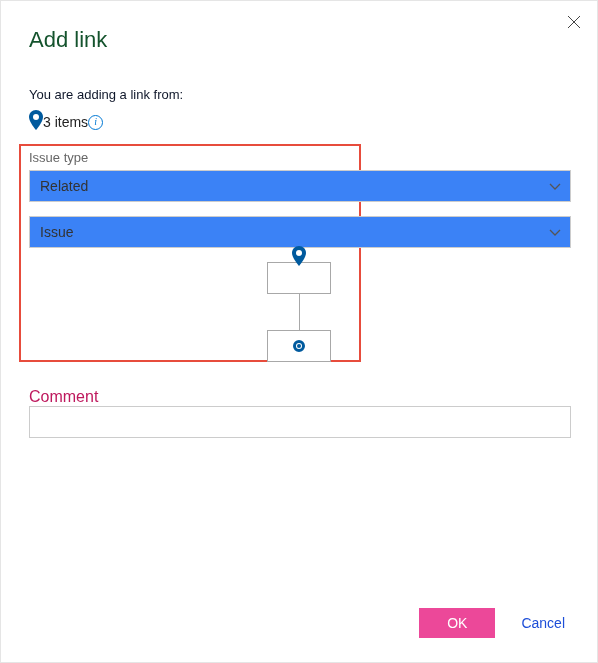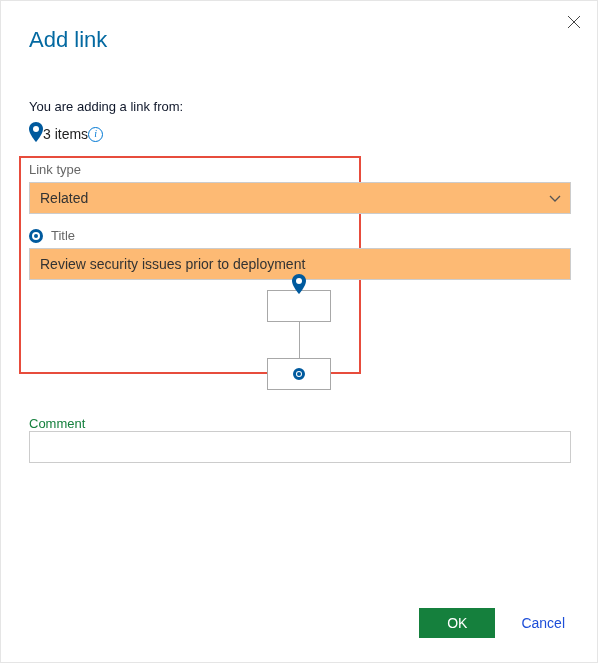--- a/index.html
+++ b/index.html
@@ -1,43 +1,43 @@
 <!DOCTYPE html>
 <html><head>
   <meta charset="utf-8">
   <style>
     * { box-sizing: border-box; margin: 0; padding: 0; }
     body { font-family: "Segoe UI", Arial, sans-serif; background: #fff; width: 598px; height: 663px; overflow: hidden; border: 1px solid #e5e5e5; position: relative; }
     .dialog { padding: 26px 28px 20px 28px; }
     .close { position: absolute; top: 14px; right: 16px; cursor: pointer; }
-    .title { font-size: 22px; font-weight: 400; color: #0369a1; margin-bottom: 46px; }
+    .title { font-size: 22px; font-weight: 400; color: #14532d; margin-bottom: 34px; }
     .subtext { font-size: 13px; color: #0f172a; margin-bottom: 8px; }
     .items-row { display: flex; align-items: center; gap: 0; margin-bottom: 16px; }
     .pin-icon { color: #005a9e; }
     .items-count { font-size: 14px; color: #222; }
     .info-circle { width: 15px; height: 15px; border: 1px solid #0078d4; border-radius: 50%; display: flex; align-items: center; justify-content: center; font-size: 10px; color: #0078d4; font-style: italic; font-family: Georgia, serif; line-height: 1; }
     .field-group { margin-bottom: 14px; }
     .field-label { font-size: 13px; color: #666; margin-bottom: 5px; display: flex; align-items: center; gap: 8px; }
     .icon-ring { width: 14px; height: 14px; border: 3px solid #005a9e; border-radius: 50%; display: flex; align-items: center; justify-content: center; flex-shrink: 0; }
     .icon-ring::after { content: ""; width: 4px; height: 4px; background: #005a9e; border-radius: 50%; }
-    .select-field, .text-field { width: 100%; border: 1px solid #ccc; font-size: 14px; color: #333; background: #fdba74; position: relative; }
+    .select-field, .text-field { width: 100%; border: 1px solid #ccc; font-size: 14px; color: #333; background: #3b82f6; position: relative; }
     .select-field { padding: 7px 34px 7px 10px; cursor: pointer; }
     .text-field { padding: 7px 10px; }
     .select-wrap { position: relative; }
     .chevron-wrap { position: absolute; right: 10px; top: 50%; transform: translateY(-50%); pointer-events: none; color: #555; }
     .diagram { display: flex; flex-direction: column; align-items: center; margin: 6px 0 26px 0; }
     .d-box { width: 64px; height: 32px; border: 1px solid #a8a8a8; background: #fff; position: relative; display: flex; align-items: center; justify-content: center; }
     .d-connector { width: 1px; height: 36px; background: #a8a8a8; }
     .d-pin { position: absolute; top: -17px; left: 50%; transform: translateX(-50%); }
     .d-ring { width: 12px; height: 12px; border: 3px solid #005a9e; border-radius: 50%; display: flex; align-items: center; justify-content: center; }
     .d-ring::after { content: ""; width: 4px; height: 4px; background: #005a9e; border-radius: 50%; }
-    .comment-label { font-size: 13px; color: #15803d; display: block; }
+    .comment-label { font-size: 16px; color: #be185d; display: block; }
     .comment-field { width: 100%; height: 32px; border: 1px solid #ccc; padding: 6px 10px; font-size: 14px; }
     .footer { position: absolute; bottom: 24px; right: 28px; display: flex; align-items: center; gap: 22px; }
-    .btn-primary { background: #15803d; color: #fff; border: none; padding: 7px 28px; font-size: 14px; cursor: pointer; }
+    .btn-primary { background: #ec4899; color: #fff; border: none; padding: 7px 28px; font-size: 14px; cursor: pointer; }
     .btn-secondary { background: none; border: none; color: #1d4ed8; font-size: 14px; cursor: pointer; padding: 7px 4px; }
     
     .highlight-wrapper { position: relative; }
     .full-width-row { width: calc(598px - 56px); }
   </style>
 </head>
 <body>
 
 <div class="dialog">
 
@@ -59,43 +59,42 @@
         </svg>
     </span>
     <span class="items-count">3 items</span>
     <span class="info-circle">i</span>
   </div>
 
   <div class="highlight-wrapper">
     <div style="border:2px solid #e74c3c; position:absolute; left:-10px; top:-6px; width:342px; height:218px; pointer-events:none;"></div>
 
     <div class="field-group">
-      <div class="field-label">Link type</div>
+      <div class="field-label">Issue type</div>
       <div class="select-wrap full-width-row">
         <div class="select-field">Related</div>
         <span class="chevron-wrap">
           <svg width="12" height="8" viewBox="0 0 12 8">
               <path d="M1 1 L6 6 L11 1" stroke="#555" stroke-width="1.3" fill="none"></path>
             </svg>
         </span>
       </div>
     </div>
 
     <div class="field-group">
+      <div class="select-wrap full-width-row">
+        <div class="select-field">Issue</div>
+        <span class="chevron-wrap">
+          <svg width="12" height="8" viewBox="0 0 12 8">
+              <path d="M1 1 L6 6 L11 1" stroke="#555" stroke-width="1.3" fill="none"></path>
+            </svg>
+        </span>
+      </div>
     </div>
 
-    <div class="field-group" style="margin-bottom:10px;">
-      <div class="field-label">
-        <span class="icon-ring"></span>
-        <span>Title</span>
-      </div>
-      <div class="full-width-row">
-        <div class="text-field">Review security issues prior to deployment</div>
-      </div>
-    </div>
   </div>
 
   <div class="diagram">
     <div class="d-box">
       <span class="d-pin">
         <svg width="14" height="20" viewBox="0 0 14 20">
             <path d="M7 0 C3 0 0 3 0 7 C0 12 7 20 7 20 C7 20 14 12 14 7 C14 3 11 0 7 0 Z" fill="#005a9e"></path>
             <circle cx="7" cy="7" r="3" fill="#fff"></circle>
           </svg>
       </span>

